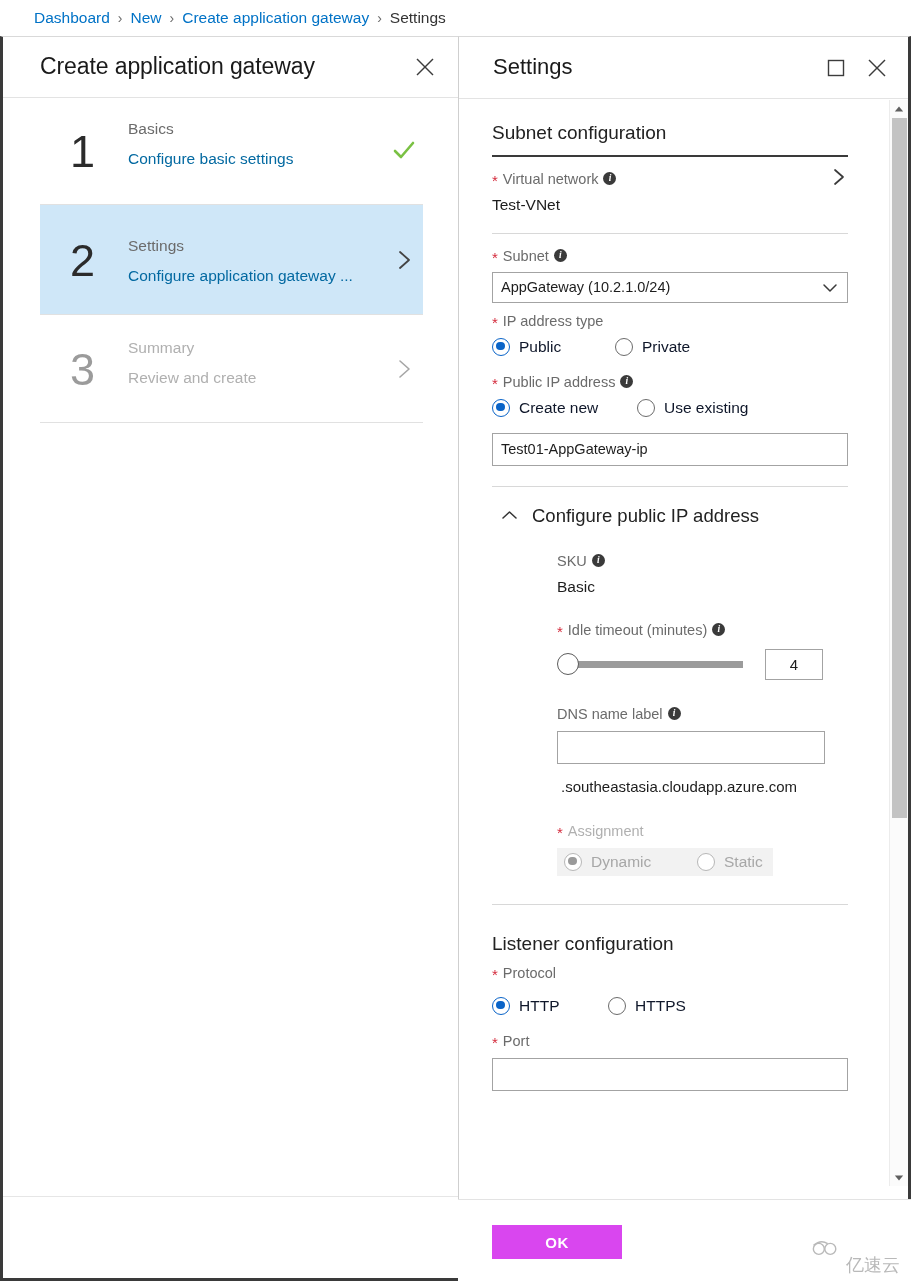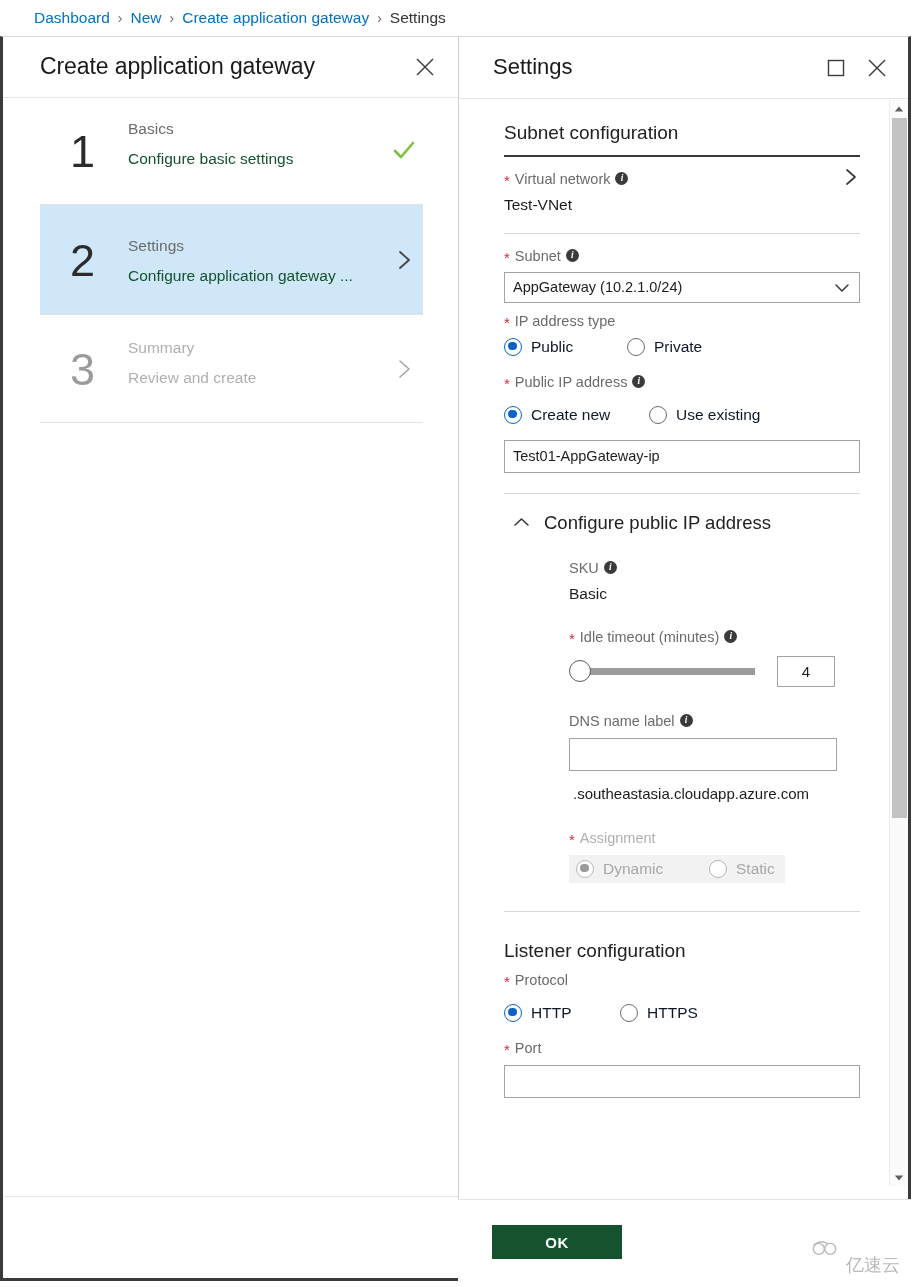--- a/index.html
+++ b/index.html
@@ -60,21 +60,21 @@
     color: #2b2b2b;
   }
   .step-num.dim { color: #9b9b9b; }
   .step-title {
     position: absolute; left: 88px;
     font-size: 15.5px; color: #6b6b6b;
   }
   .step-title.dim { color: #b0b0b0; }
   .step-sub {
     position: absolute; left: 88px;
-    font-size: 15.5px; color: #14532d;
+    font-size: 15.5px; color: #0369a1;
   }
   .step-sub.dim { color: #b0b0b0; }
   .step-chev {
     position: absolute; right: 8px; top: 50%;
     transform: translateY(-50%);
     width: 22px; height: 22px; color: #444;
   }
   .step-chev.dim { color: #a6a6a6; }
   .step-check {
     position: absolute; right: 6px; top: 50%;
@@ -117,21 +117,21 @@
     width: 24px; height: 24px; cursor: pointer; color: #3c3c3c;
   }
 
   #right-body {
     position: absolute; left: 0; top: 63px;
     width: 449px; height: 1086px;
     overflow: hidden;
     background: #ffffff;
   }
   #content {
-    position: absolute; left: 12px; top: 0;
+    position: absolute; left: 0; top: 0;
     width: 420px; padding-left: 33px; padding-right: 0;
   }
 
   
   #scroll-track {
     position: absolute; right: 0; top: 63px;
     width: 19px; height: 1086px;
     background: #fbfbfb; border-left: 1px solid #ececec;
   }
   #scroll-up, #scroll-down {
@@ -253,21 +253,21 @@
   
   #footer {
     position: absolute; left: 458px; top: 1199px;
     width: 453px; height: 82px;
     background: #ffffff;
     border-top: 1px solid #e3e3e3;
   }
   #ok-button {
     position: absolute; left: 34px; top: 25px;
     width: 130px; height: 34px;
-    background: #14532d; color: #ffffff;
+    background: #d946ef; color: #ffffff;
     border: none; cursor: pointer;
     font-family: "Liberation Sans", sans-serif;
     font-size: 15px; font-weight: bold; letter-spacing: 0.4px;
   }
 
   
   #watermark {
     position: absolute; right: 14px; bottom: 10px;
     display: flex; align-items: center; gap: 6px;
     color: #b9b9b9;
@@ -416,21 +416,21 @@
           <span class="rd"></span>
           <span class="rd-label">Private</span>
         </span>
       </div>
 
       <div class="fld-label" style="padding-top:18px">
         <span class="req">*</span>
         <span>Public IP address</span>
         <span class="info-icon">i</span>
       </div>
-      <div class="radio-row" style="margin-top:16px">
+      <div class="radio-row" style="margin-top:9px">
         <span class="radio-opt" style="width:137px">
           <span class="rd on"></span>
           <span class="rd-label">Create new</span>
         </span>
         <span class="radio-opt">
           <span class="rd"></span>
           <span class="rd-label">Use existing</span>
         </span>
       </div>
 

